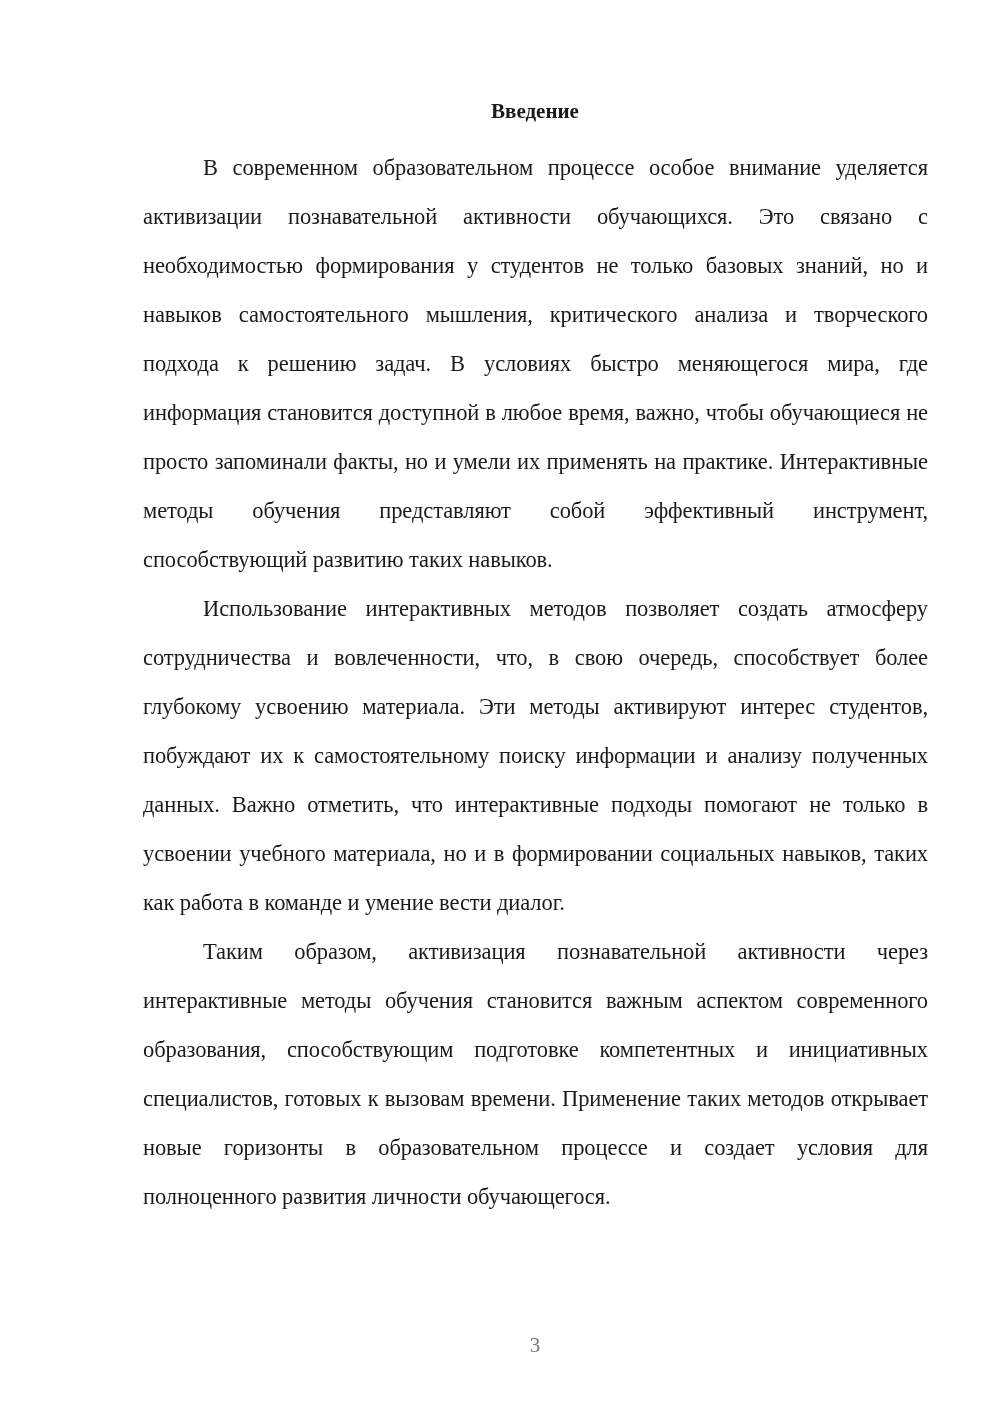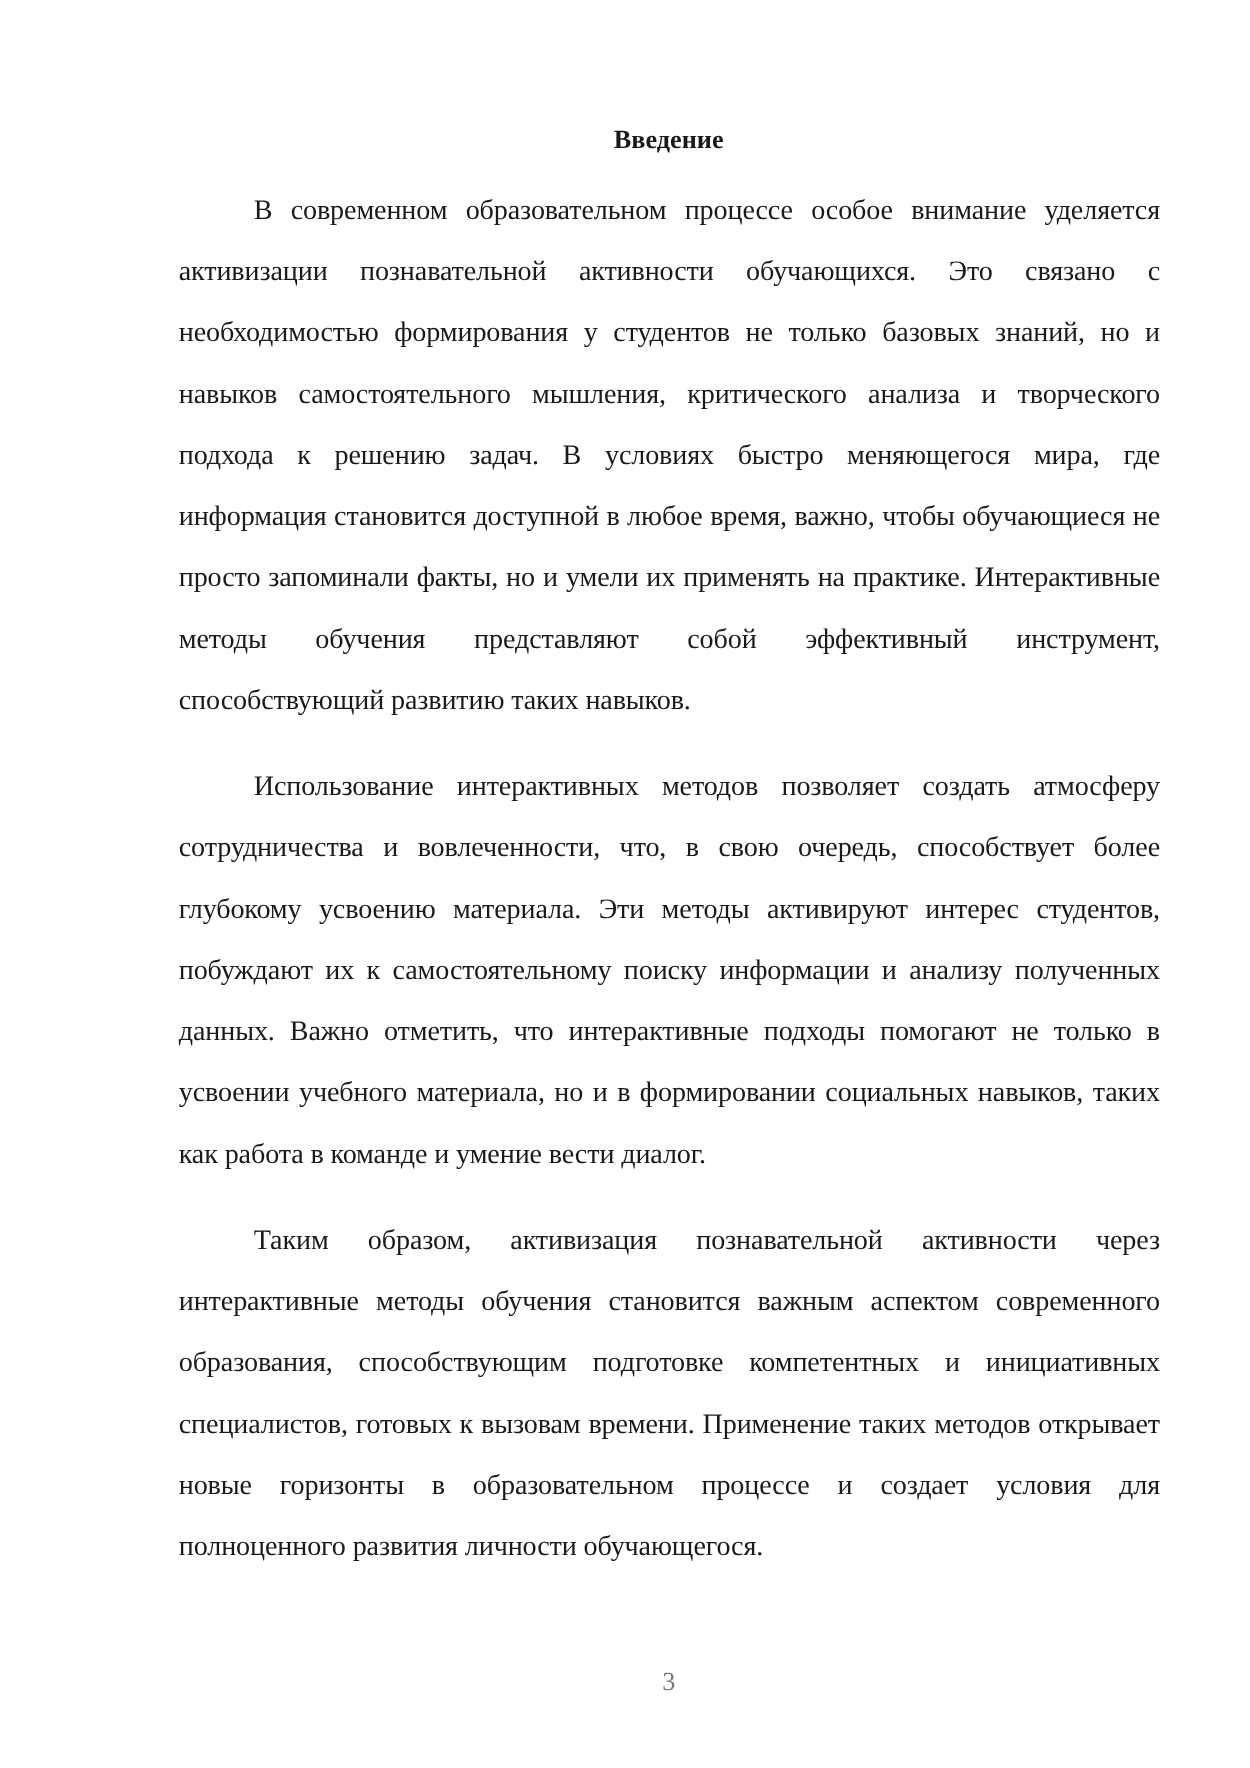--- a/index.html
+++ b/index.html
@@ -14,21 +14,21 @@
       position: absolute; top: 96px; left: 0; width: 1070px;
       text-align: center; font-weight: bold; font-size: 21px; line-height: 30px;
     }
     .body-text {
       position: absolute; left: 143px; width: 785px; top: 143px;
     }
     .para {
       margin: 0; font-size: 22.5px; line-height: 49px;
       text-align: justify; text-indent: 60px; letter-spacing: -0.1px;
     }
-    .para + .para { margin-top: 20px; }
+    .para + .para { }
     .page-number {
       position: absolute; top: 1333px; left: 0; width: 1070px;
       text-align: center; font-size: 21px; color: #777777;
     }
   </style>
 </head>
 <body>
 
 <div class="page">
   <div class="title">Введение</div>

